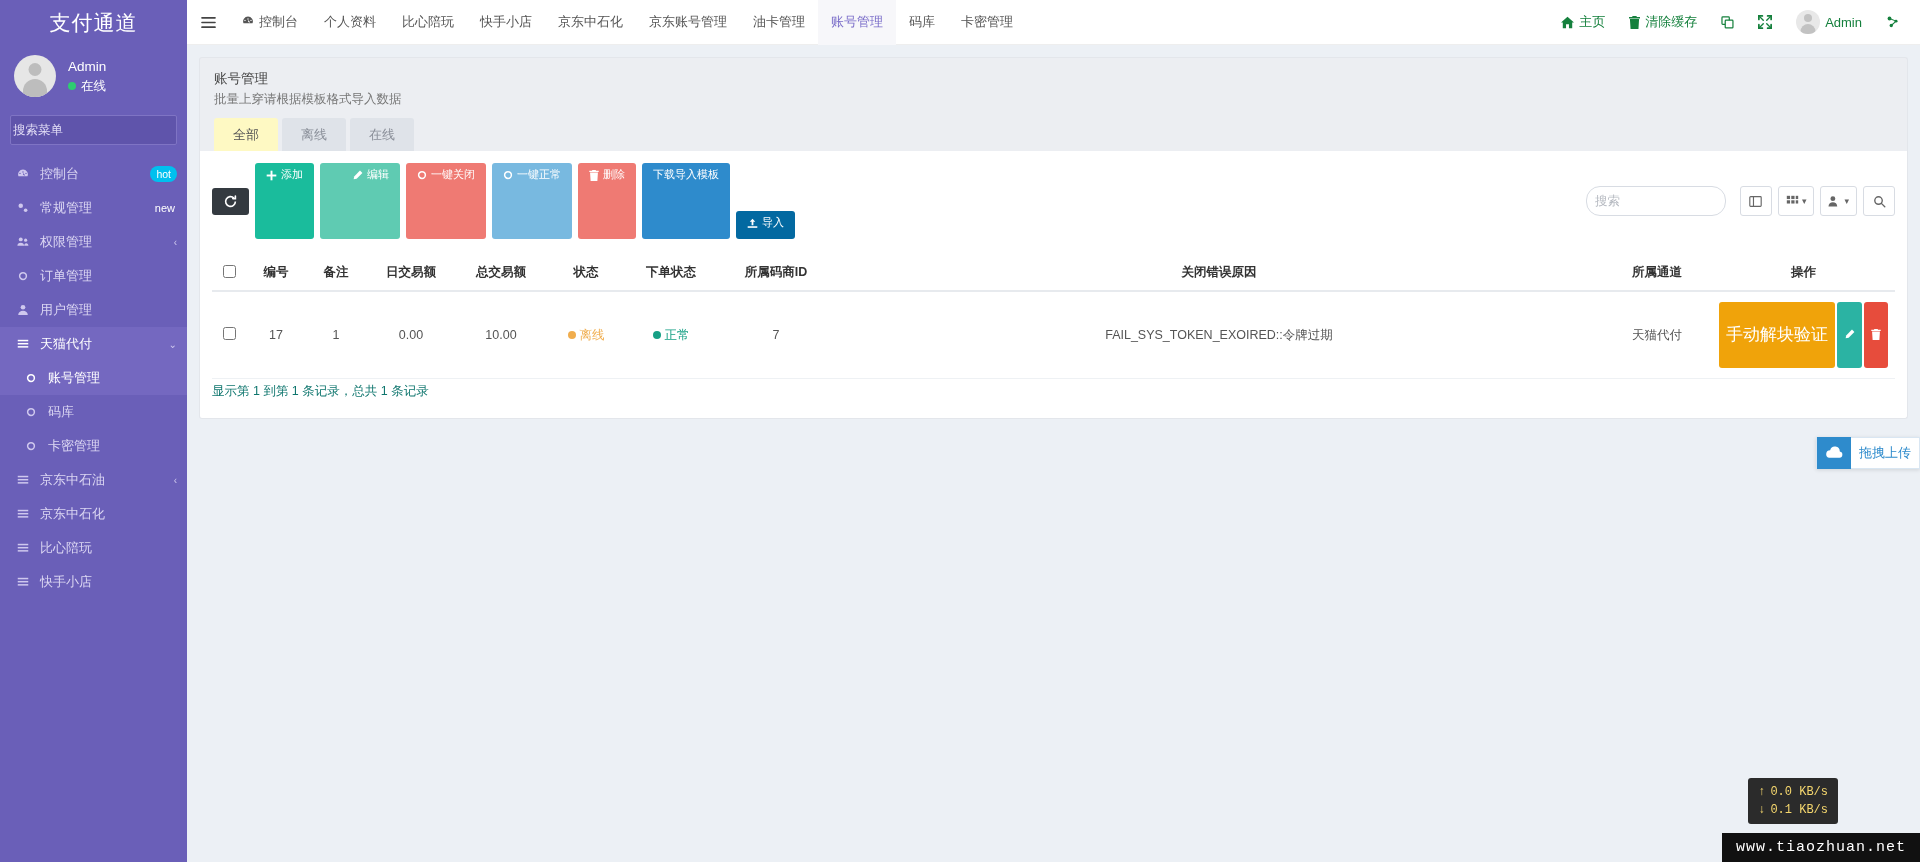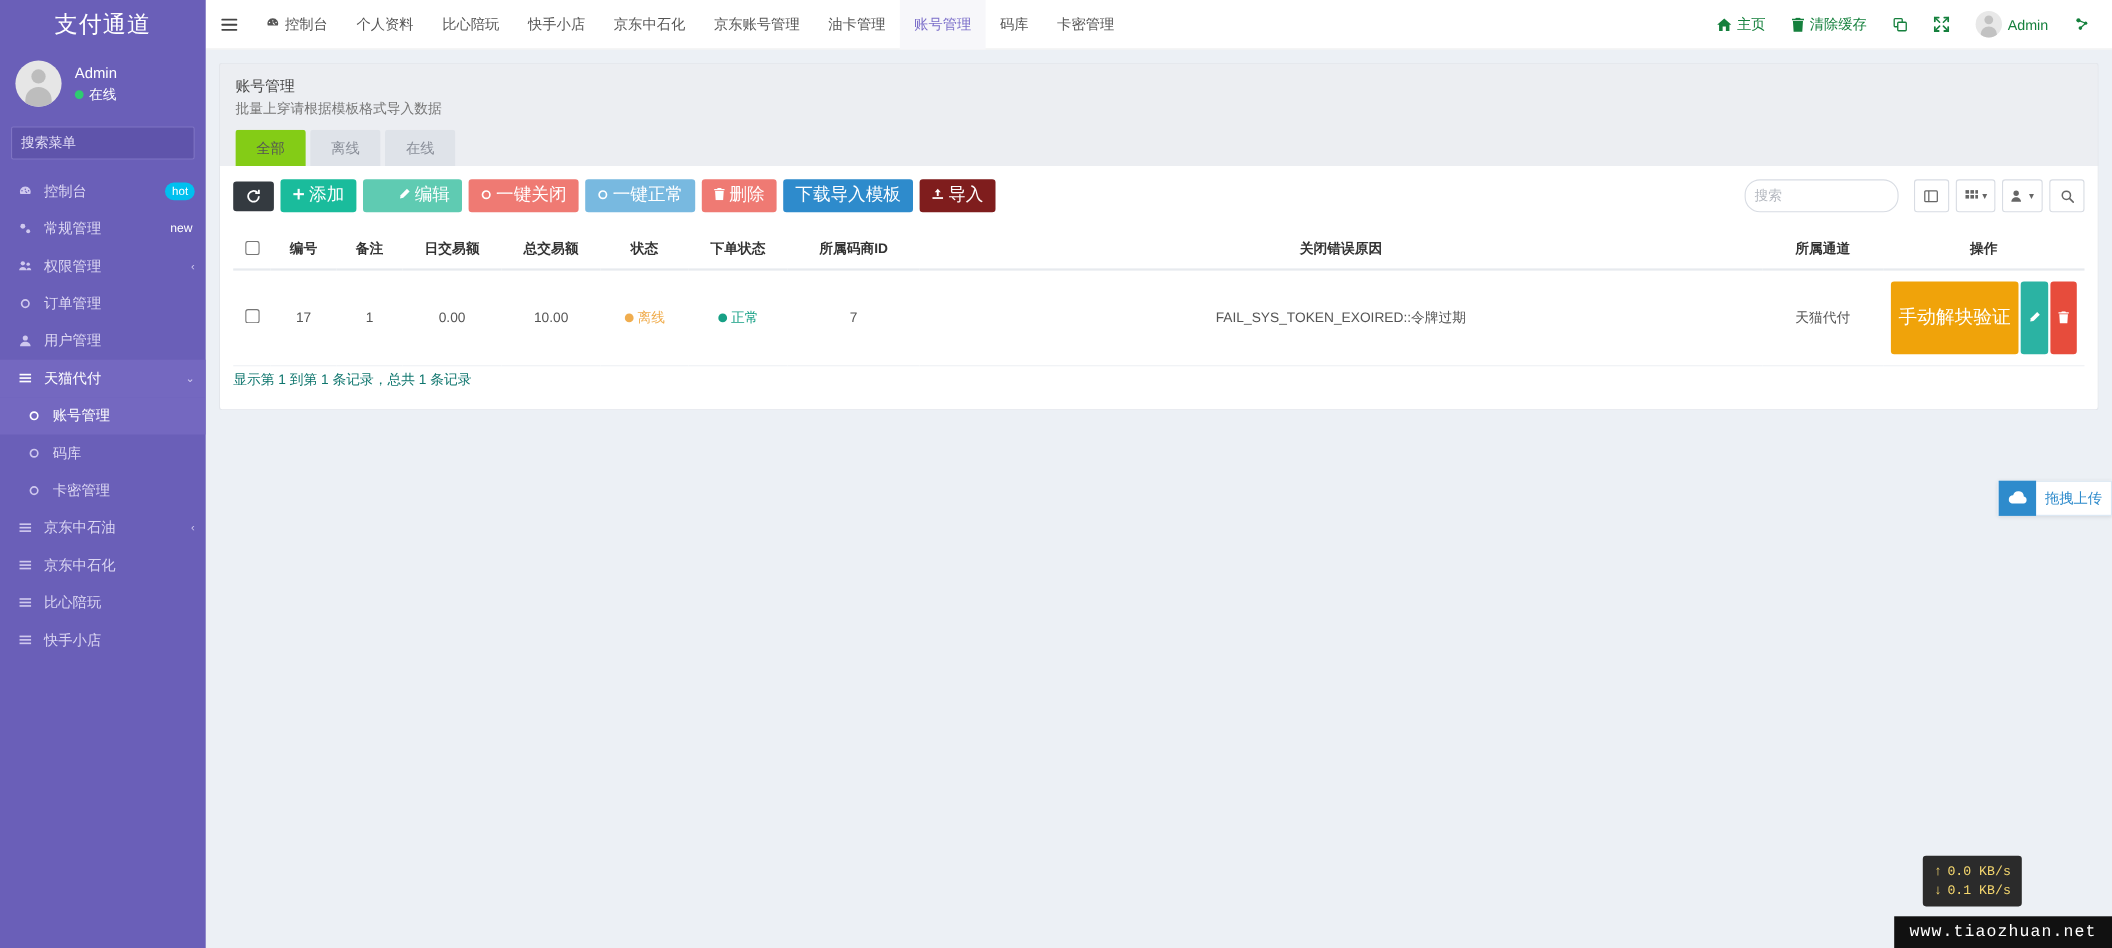--- a/index.html
+++ b/index.html
@@ -56,20 +56,21 @@
   .dot-online { width:8px;height:8px;border-radius:50%; background:#2ecc71; display:inline-block;}
 
   .search-wrap {
     margin:6px 10px 12px 10px;
     height:30px;
     background:#5f54ab;
     border:1px solid #7f74c4;
     border-radius:2px;
     display:flex; align-items:center;
     position:relative;
+    justify-content:center;
   }
   .search-wrap input {
     flex:1; background:transparent; border:0; outline:0;
     color:#fff; font-size:12.5px; padding:0 8px;
     font-family:inherit;
   }
   .search-wrap input::placeholder{ color:#e2ddf6; opacity:1;}
 
   .menu { list-style:none; }
   .menu-item {
@@ -140,42 +141,42 @@
     border-radius:3px 3px 0 0;
   }
   .panel-title { font-size:13.5px; color:#444; margin-bottom:3px;}
   .panel-sub { font-size:12.5px; color:#777; margin-bottom:10px;}
   .tabs { display:flex; gap:4px; }
   .tab {
     padding:7px 18px; font-size:13px; color:#8a8f99;
     background:#dfe3e9; border-radius:3px 3px 0 0; cursor:pointer;
     border:1px solid transparent; border-bottom:0;
   }
-  .tab.active { background:#84cc16; color:#555; }
+  .tab.active { background:#fef9c3; color:#555; }
 
   .panel-body {
     background:#fff; border:1px solid #e3e6eb; border-top:0;
     padding:12px 12px 18px 12px;
     border-radius:0 0 3px 3px;
   }
   .toolbar { display:flex; align-items:center; gap:6px; flex-wrap:nowrap;}
   .btn {
     border:0; border-radius:3px; color:#fff;
-    font-size:16px; font-family:Liberation Mono, monospace;
+    font-size:11px; font-family:Liberation Mono, monospace;
     padding:7px 11px; cursor:pointer; white-space:nowrap;
-    display:inline-flex; align-items:flex-end; gap:4px; line-height:1;
+    display:inline-flex; align-items:flex-start; gap:4px; line-height:1;
   }
   .btn.dark { background:#343a40; padding:7px 12px;}
   .btn.green { background:#1abc9c;}
   .btn.teal  { background:#5fcbb2;padding-left:32px;}
   .btn.red   { background:#ef7a73;}
   .btn.blue-l{ background:#78b9e0;}
   .btn.salmon{ background:#ef7a73;}
   .btn.blue  { background:#2e8bcc;}
-  .btn.danger{ background:#7f1d1d;}
+  .btn.danger{ background:#0369a1;margin-top:48px;}
   .toolbar-right { margin-left:auto; display:flex; align-items:center; gap:0;}
   .tsearch {
     width:140px; height:30px; border:1px solid #d8dce3; border-radius:14px;
     padding:0 8px; font-size:12.5px; color:#737373; outline:0; font-family:inherit;
     margin-right:8px;
   }
   .tsearch::placeholder{color:#b5b9c0;}
   .ibtn {
     height:30px; min-width:32px; border:1px solid #d8dce3; background:#fff;
     border-radius:3px; color:#666; font-size:12px; cursor:pointer;

